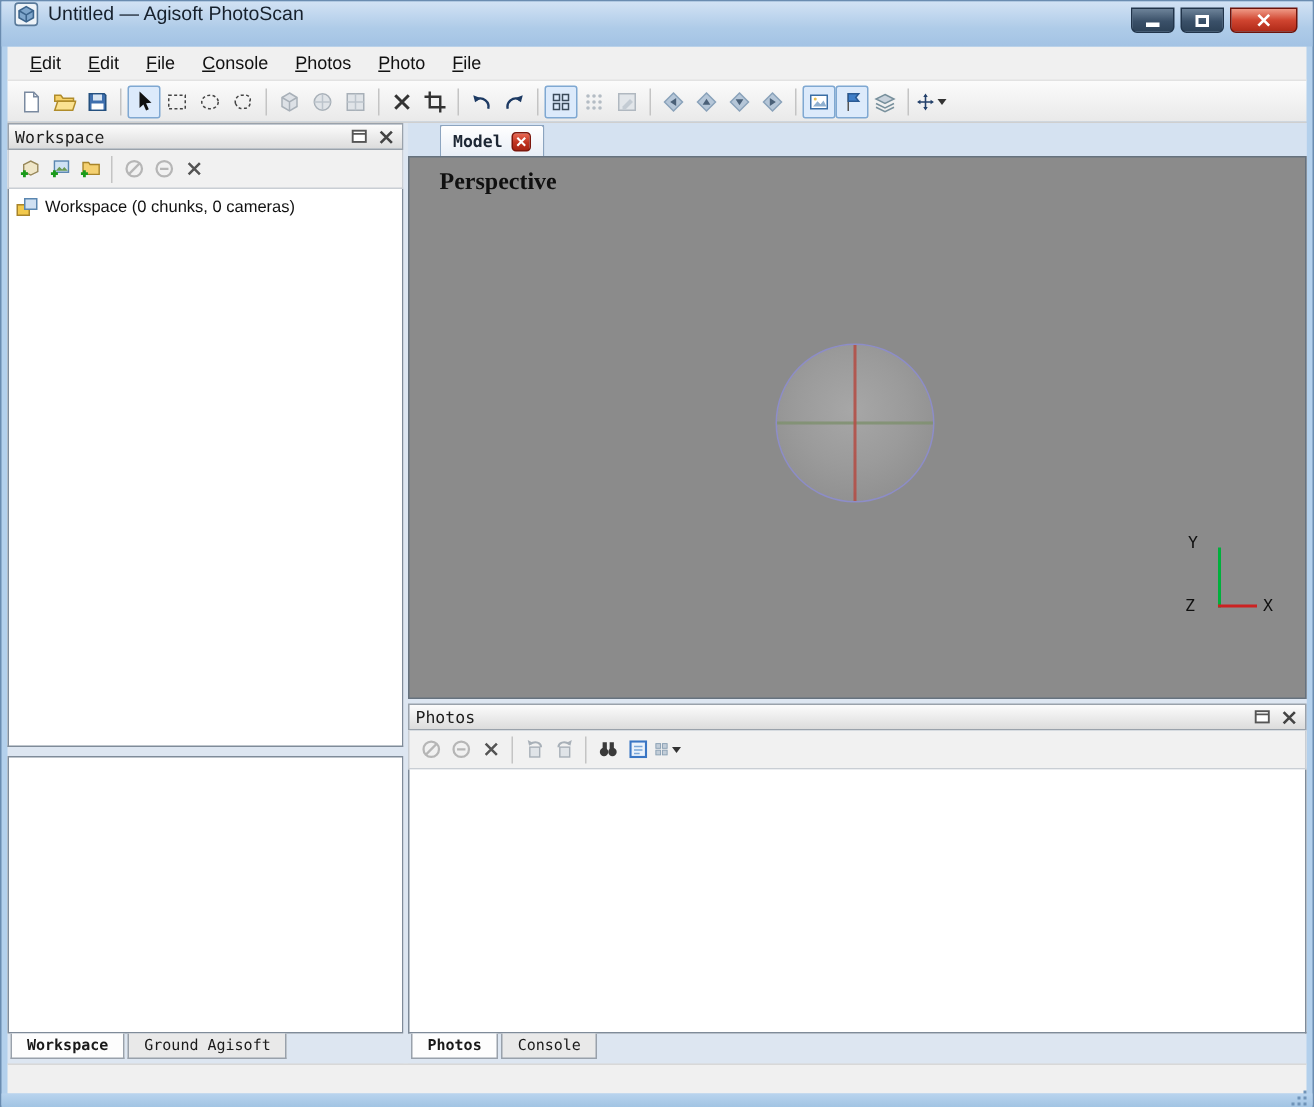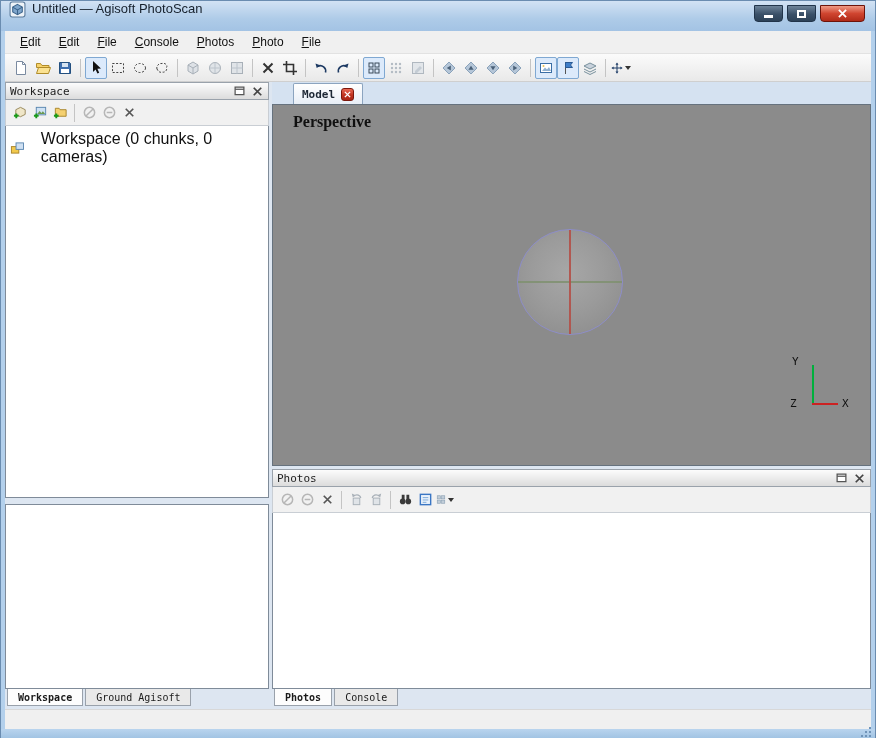--- a/index.html
+++ b/index.html
@@ -51,21 +51,21 @@
                   background:linear-gradient(#fcfcfc,#dcdcdc); border:1px solid #9aa2ab; }
   .panel-title { font-family:"DejaVu Sans Mono", monospace; font-size:11px; color:#1c1c1c; padding-left:4px; flex:1; }
   .ph-btn { width:15px; height:14px; display:inline-flex; align-items:center; justify-content:center; margin-right:3px; }
   .panel-toolbar { height:26px; flex:0 0 26px; background:#f1f1f1; border:1px solid #c9ced4; border-top:none;
                    display:flex; align-items:center; padding:0 4px; }
   .pbtn { width:20px; height:20px; display:flex; align-items:center; justify-content:center;
           border:1px solid transparent; border-radius:2px; }
   .pbtn svg { width:15px; height:15px; }
 
   .tree-area { flex:0 0 372px; background:#fff; border:1px solid #7f8b99; border-top:none; overflow:hidden; }
-  .tree-item { display:flex; align-items:center; gap:16px; padding:4px 2px 2px 4px; font-size:16px; color:#111; }
+  .tree-item { display:flex; align-items:center; gap:4px; padding:4px 2px 2px 4px; font-size:11px; color:#111; }
   .tree-item svg { width:16px; height:16px; }
 
   .h-gap { flex:0 0 6px; }
   .lower-panel { flex:0 0 185px; background:#fff; border:1px solid #7f8b99; }
 
   .tabs-row { height:20px; flex:0 0 20px; display:flex; align-items:flex-start; padding-left:2px; gap:2px; }
   .btab { font-family:"DejaVu Sans Mono", monospace; font-size:10px; color:#1a1a1a;
           padding:3px 10px 2px; background:#e9e9e9; border:1px solid #99a1ab; border-top:none; }
   .btab.active { background:#fdfdfd; font-weight:bold; }
 

